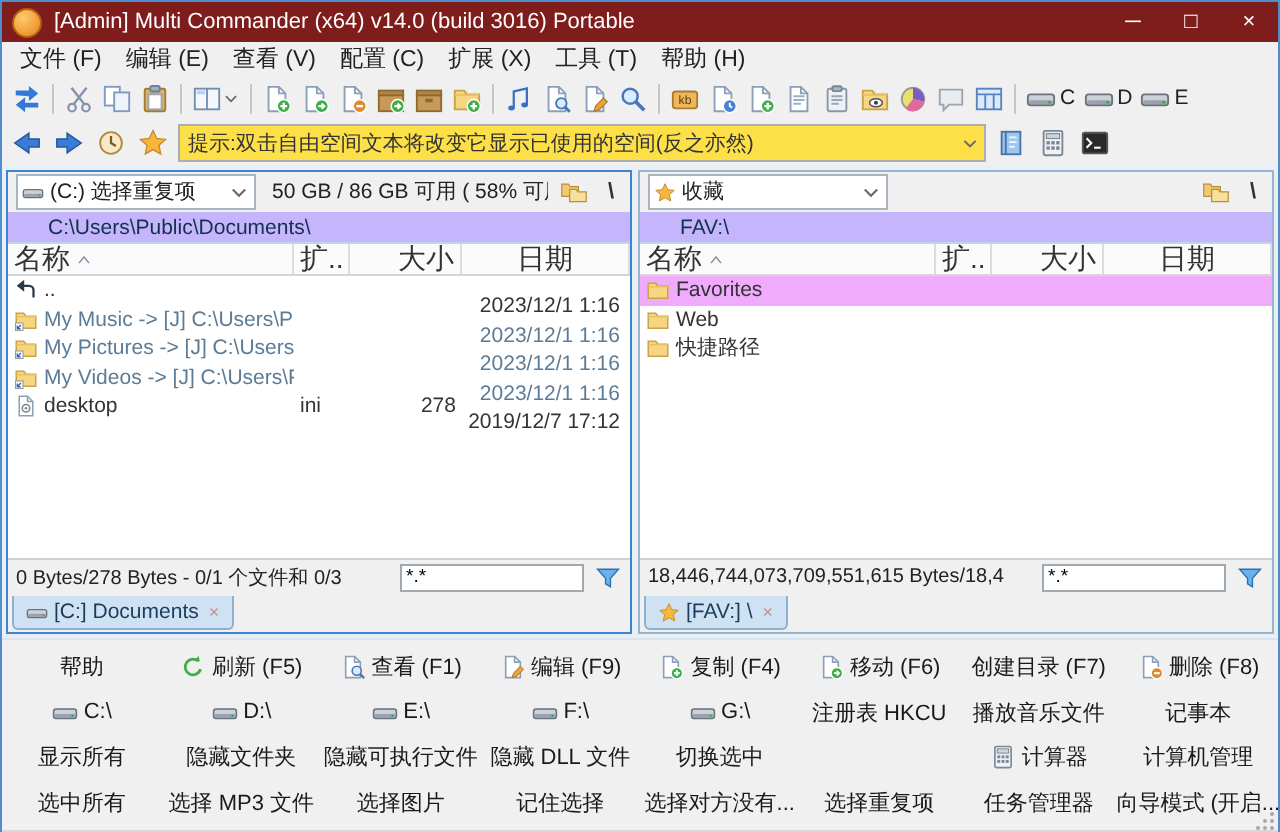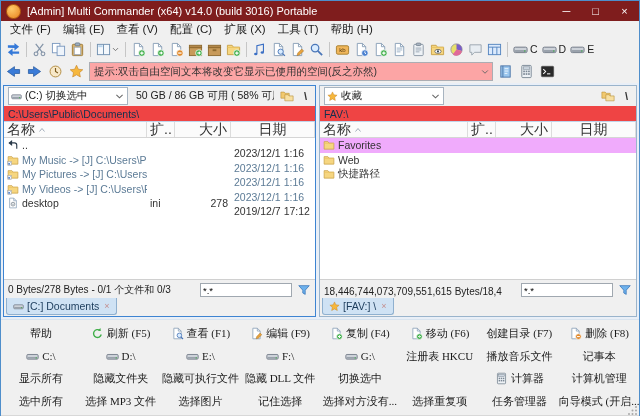--- a/index.html
+++ b/index.html
@@ -19,63 +19,63 @@
   .toolbar{height:22px;display:flex;align-items:center;padding:0 3px;background:#f0f0f0;flex:none}
   .tbtn{border:0;background:transparent;padding:1px 2px;display:flex;align-items:center;height:20px;cursor:default}
   .tbtn .ic{width:15px;height:15px}
   .tsep{width:1px;height:15px;background:#c6c6c6;margin:0 3px;flex:none}
   .dlabel{font-size:10.5px;margin-left:2px;color:#222}
   .caret .ic{width:9px;height:9px}
   
   .addrrow{height:23px;display:flex;align-items:center;padding:0 4px;gap:4px;background:#f0f0f0;flex:none}
   .abtn{border:0;background:transparent;padding:0 1px}
   .abtn .ic{width:15px;height:15px}
-  .combo{width:396px;height:17px;border:1px solid #abadb3;background:#fca5a5;display:flex;align-items:center;padding:0 2px 0 4px;font-size:10.5px;color:#333;flex:none}
+  .combo{width:396px;height:17px;border:1px solid #abadb3;background:#fde047;display:flex;align-items:center;padding:0 2px 0 4px;font-size:10.5px;color:#333;flex:none}
   .combo .ctext{flex:1;white-space:nowrap;overflow:hidden}
   .combo .ic{width:10px;height:10px}
   
   .panels{height:232px;display:flex;background:#e9eff7;padding:2px;gap:3px;flex:none}
   .panel{border:1px solid #9ab4cc;background:#fff;display:flex;flex-direction:column;min-width:0}
   .panel.focused{border-color:#3d84d2}
   #left-panel{flex:none;width:311px}
   #right-panel{flex:1}
   .phead{height:20px;background:#f0f0f0;display:flex;align-items:center;padding:0 4px;gap:4px;flex:none}
   .dcombo{width:114px;height:16px;border:1px solid #a8b4c0;background:#fff;display:flex;align-items:center;gap:3px;padding:0 2px;font-size:10.5px;flex:none}
   .dcombo .dtext{flex:1;white-space:nowrap;overflow:hidden}
   .dcombo .ic{width:11px;height:11px}
   .freetext{font-size:10.5px;margin-left:4px;flex:1;white-space:nowrap;overflow:hidden}
   .phbtn{border:0;background:transparent;padding:0 2px}
   .phbtn .ic{width:14px;height:14px}
   .rootbtn{font-size:11px;font-weight:bold;color:#333;padding:0 4px;border:0;background:transparent}
-  .pathbar{height:15px;background:#ef4444;font-size:10.5px;color:#14304e;display:flex;align-items:center;padding:0 4px;flex:none;border-bottom:1px solid #c0d4ea;white-space:nowrap;overflow:hidden}
+  .pathbar{height:15px;background:#c4b5fd;font-size:10.5px;color:#14304e;display:flex;align-items:center;padding:0 20px;flex:none;border-bottom:1px solid #c0d4ea;white-space:nowrap;overflow:hidden}
   .colhdr{height:15px;display:flex;background:#fbfbfb;border-bottom:1px solid #d5d5d5;flex:none;font-size:14px;color:#333}
   .hcell{display:flex;align-items:center;padding:0 3px;border-right:1px solid #dcdcdc;box-sizing:border-box}
   .hcell .ic{width:8px;height:8px;margin-left:3px}
   .h-name{flex:1;min-width:0}
   .h-ext{width:28px}.h-size{width:56px;justify-content:flex-end}.h-date{width:84px;justify-content:center}
   .flist{flex:1;overflow:hidden;background:#fff}
   .row{height:14.5px;display:flex;align-items:center;font-size:10.5px;color:#333}
   .row.link{color:#5c7b96}
   .row.sel{background:#f0abfc}
   .cname{flex:1;display:flex;align-items:center;gap:3px;padding:0 3px;min-width:0;white-space:nowrap;overflow:hidden}
   .ric{flex:none}.ric .ic{width:12px;height:12px}
   .cext{width:28px;padding:0 3px;box-sizing:border-box}
   .csize{width:56px;text-align:right;padding:0 3px;box-sizing:border-box}
-  .cdate{width:84px;padding:16px 5px 0 3px;box-sizing:border-box}
-  .pstatus{height:17px;background:#f0f0f0;border-top:1px solid #d0d0d0;display:flex;align-items:flex-end;padding:0 4px;gap:5px;font-size:10px;flex:none}
+  .cdate{width:84px;text-align:right;padding:16px 5px 0 3px;box-sizing:border-box}
+  .pstatus{height:17px;background:#f0f0f0;border-top:1px solid #d0d0d0;display:flex;align-items:center;padding:0 4px;gap:5px;font-size:10px;flex:none}
   .pstatus .stext{flex:1;white-space:nowrap;overflow:hidden;color:#222}
   .fltinput{width:86px;height:12px;border:1px solid #a0a8b0;font-size:9.5px;padding:0 2px;font-family:"Liberation Sans","DejaVu Sans",sans-serif}
   .funnel .ic{width:14px;height:14px}
   .ptabs{height:19px;background:#f0f0f0;display:flex;align-items:center;padding:0 2px;flex:none}
   .tab{height:16px;background:#cfe2f4;border:1px solid #8fb0cf;border-top:0;border-radius:0 0 3px 3px;display:flex;align-items:center;gap:3px;padding:0 6px;font-size:10.5px;color:#1c3c5c}
   .tab .ic{width:11px;height:11px}
   .tclose{color:#c49090;font-size:9px;margin-left:2px}
   
   .fgrid{height:91px;flex:none;display:grid;grid-template-columns:repeat(8,1fr);grid-template-rows:repeat(4,1fr);background:#f0f0f0;border-top:1px solid #d9e4ef;padding:2px 0}
-  .gcell{display:flex;align-items:center;justify-content:center;gap:3px;font-size:11px;color:#1a1a1a;white-space:nowrap;overflow:hidden;border:0;background:transparent;font-family:Liberation Serif, serif}
+  .gcell{display:flex;align-items:center;justify-content:center;gap:3px;font-size:11px;color:#1a1a1a;white-space:nowrap;overflow:hidden;border:0;background:transparent;font-family:Liberation Sans, sans-serif}
   .gcell .ic{width:13px;height:13px;flex:none}
   .bstrip{flex:1;background:#f0f0f0;border-top:1px solid #d8d8d8;position:relative}
   .grip{position:absolute;right:1px;bottom:1px;width:10px;height:10px}
 </style>
 </head>
 <body>
 
 <div id="app">
 
   <div class="titlebar">
@@ -357,21 +357,21 @@
     <div class="panel focused" id="left-panel">
       <div class="phead">
         <div class="dcombo">
           <span>
               <svg class="ic" viewBox="0 0 16 16" aria-hidden="true">
                 <rect x="1" y="5.5" width="14" height="5.8" rx="1.5" fill="#cdd2d9" stroke="#6a7280"></rect>
                 <rect x="1.6" y="8.6" width="12.8" height="2.2" rx="1" fill="#9aa2ac"></rect>
                 <circle cx="12.6" cy="9.7" r=".8" fill="#3fae49"></circle>
               </svg>
             </span>
-          <span class="dtext">(C:) 切换选中</span>
+          <span class="dtext">(C:) 选择重复项</span>
           <span>
               <svg class="ic" viewBox="0 0 16 16" aria-hidden="true">
                 <path d="M3.5 5.5L8 10l4.5-4.5" fill="none" stroke="#666" stroke-width="1.5"></path>
               </svg>
             </span>
         </div>
         <span class="freetext">50 GB / 86 GB 可用 ( 58% 可用 )</span>
         <button class="phbtn"><span><svg class="ic" viewBox="0 0 16 16" aria-hidden="true">
                 <path d="M1 3.5h3.8l1 1.4h4.7v5.6H1z" fill="#f2c96e" stroke="#b8903a" stroke-width=".7"></path>
                 <path d="M5.5 6.5h3.8l1 1.4H15v5.6H5.5z" fill="#f8dfa0" stroke="#b8903a" stroke-width=".7"></path>

